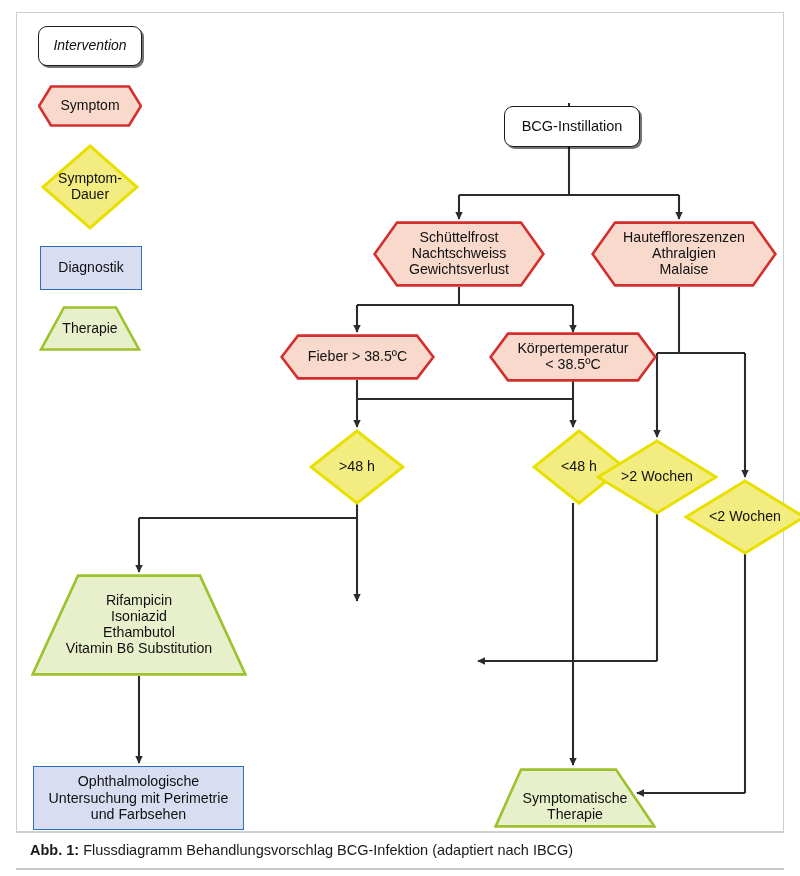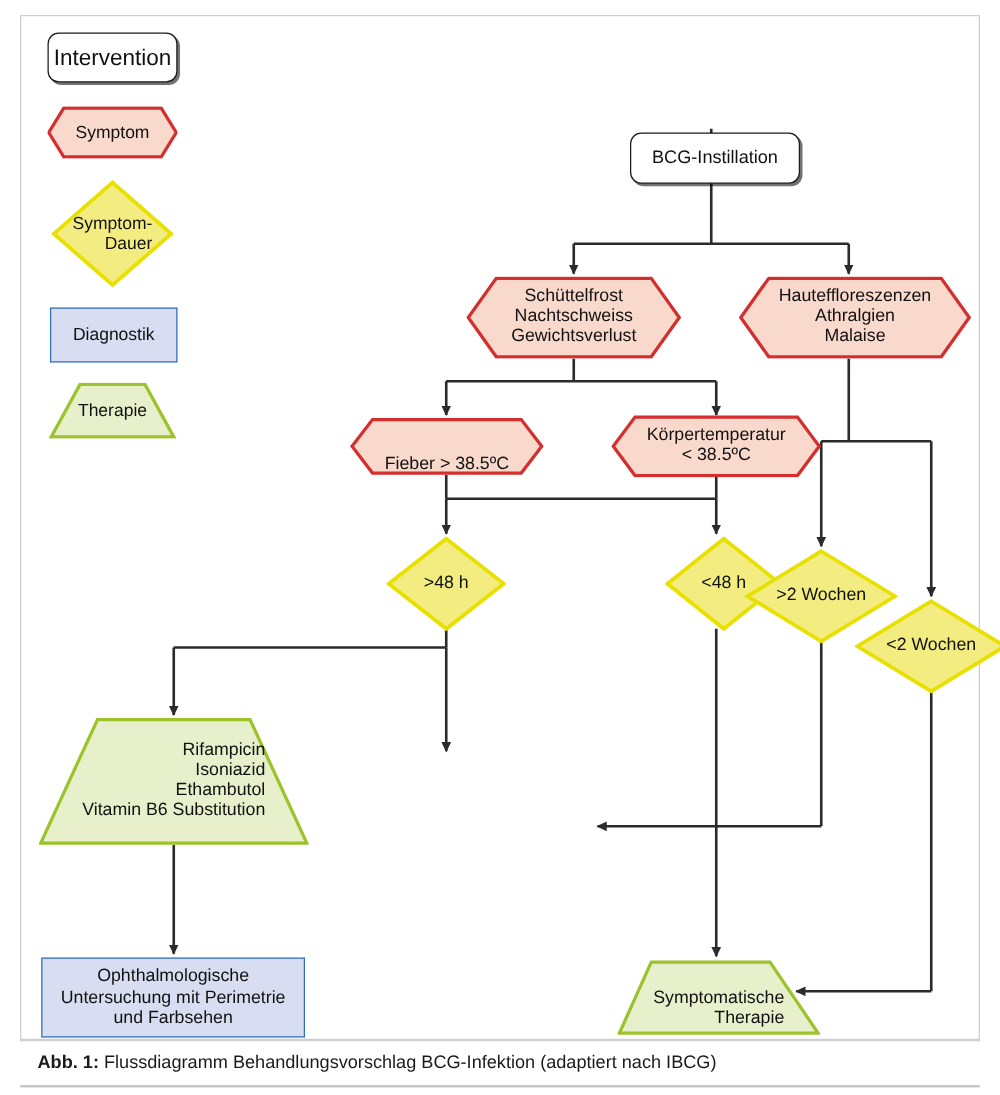--- a/index.html
+++ b/index.html
@@ -103,21 +103,20 @@
   .shape-hex .hexlabel,
   .shape-dia .dialabel,
   .shape-trap .traplabel {
     position: relative;
     z-index: 2;
   }
 
   .shape-dia, .shape-trap {
     background: transparent;
     border: none;
-    text-align: right;
   }
   .shape-dia .diabg, .shape-trap .trapbg {
     position: absolute;
     inset: 0;
   }
 </style>
 </head>
 <body>
 
 <div id="figure">
@@ -166,21 +165,21 @@
 
       <path d="M573,503 L573,765" marker-end="url(#arrow)"></path>
 
       <path d="M745,553 L745,793"></path>
       <path d="M745,793 L637,793" marker-end="url(#arrowL)"></path>
 
       <path d="M139,676 L139,763" marker-end="url(#arrow)"></path>
     </g>
   </svg>
 
-  <div class="node shape-round" style="left:38px; top:26px; width:104px; height:40px; font-size:18px;">
+  <div class="node shape-round" style="left:38px; top:26px; width:104px; height:40px; font-size:14px;font-style:italic;">
     <span>Intervention</span>
   </div>
 
   <div class="node shape-hex" style="left:38px; top:85px; width:104px; height:42px; font-size:14px;">
     <svg class="hexbg" viewBox="0 0 104 42" preserveAspectRatio="none">
       <polygon points="13,1.5 91,1.5 103,21 91,40.5 13,40.5 1,21" fill="#f8d9cc" stroke="#d32f2f" stroke-width="2.6"></polygon>
     </svg>
     <span class="hexlabel">Symptom</span>
   </div>
 
@@ -218,21 +217,21 @@
 
   <div class="node shape-hex" style="left:591px; top:221px; width:186px; height:66px; font-size:14.2px;justify-content:center;">
     <svg class="hexbg" viewBox="0 0 186 66" preserveAspectRatio="none">
       <polygon points="24,1.6 162,1.6 184.4,33 162,64.4 24,64.4 1.6,33" fill="#f8d9cc" stroke="#d32f2f" stroke-width="2.6"></polygon>
     </svg>
     <span class="hexlabel">Hauteffloreszenzen
 Athralgien
 Malaise</span>
   </div>
 
-  <div class="node shape-hex" style="left:280px; top:334px; width:155px; height:46px; font-size:14.2px;align-items:flex-end;">
+  <div class="node shape-hex" style="left:280px; top:334px; width:155px; height:46px; font-size:14.2px;">
     <svg class="hexbg" viewBox="0 0 155 46" preserveAspectRatio="none">
       <polygon points="18,1.6 137,1.6 153.4,23 137,44.4 18,44.4 1.6,23" fill="#f8d9cc" stroke="#d32f2f" stroke-width="2.6"></polygon>
     </svg>
     <span class="hexlabel">Fieber &gt; 38.5ºC</span>
   </div>
 
   <div class="node shape-hex" style="left:489px; top:332px; width:168px; height:50px; font-size:14.2px;">
     <svg class="hexbg" viewBox="0 0 168 50" preserveAspectRatio="none">
       <polygon points="19,1.6 149,1.6 166.4,25 149,48.4 19,48.4 1.6,25" fill="#f8d9cc" stroke="#d32f2f" stroke-width="2.6"></polygon>
     </svg>

